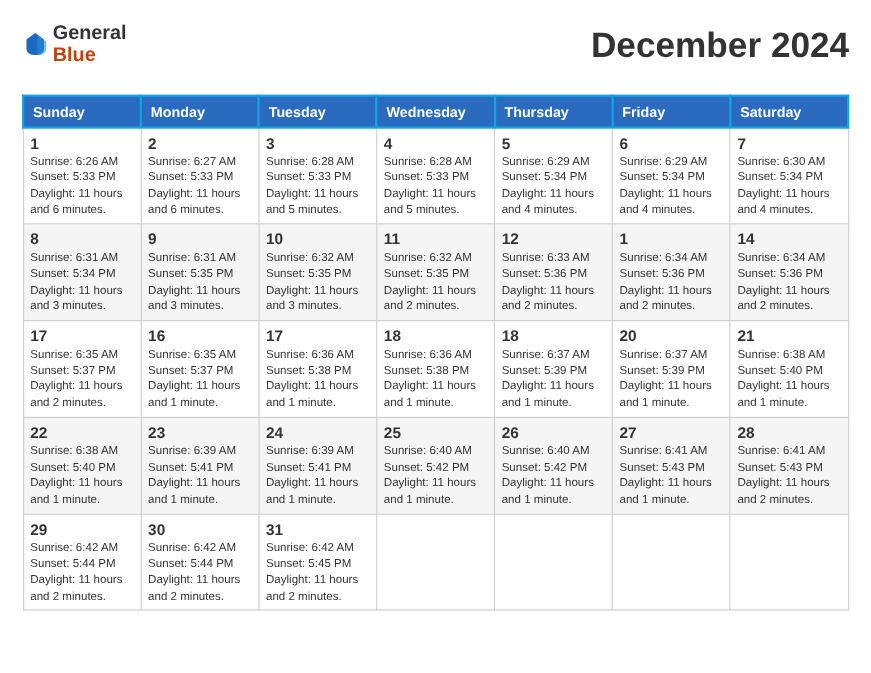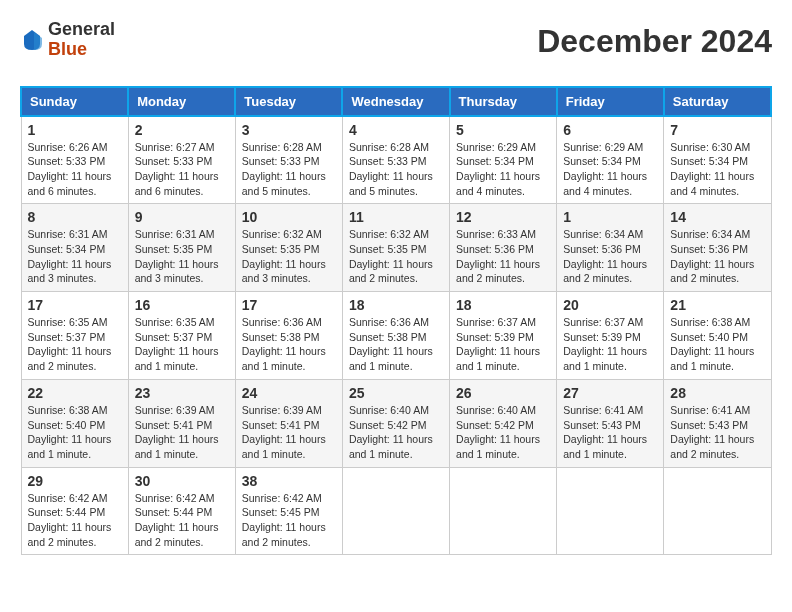--- a/index.html
+++ b/index.html
@@ -248,21 +248,21 @@
       <tr>
         <td>
         <span class="day-num">29</span>
         <span class="day-info">Sunrise: 6:42 AM<br>Sunset: 5:44 PM<br>Daylight: 11 hours and 2 minutes.</span>
       </td>
         <td>
         <span class="day-num">30</span>
         <span class="day-info">Sunrise: 6:42 AM<br>Sunset: 5:44 PM<br>Daylight: 11 hours and 2 minutes.</span>
       </td>
         <td>
-        <span class="day-num">38</span>
+        <span class="day-num">31</span>
         <span class="day-info">Sunrise: 6:42 AM<br>Sunset: 5:45 PM<br>Daylight: 11 hours and 2 minutes.</span>
       </td>
         <td class="empty-cell"></td>
         <td class="empty-cell"></td>
         <td class="empty-cell"></td>
         <td class="empty-cell"></td>
       </tr>
     </tbody>
 </table>
 

